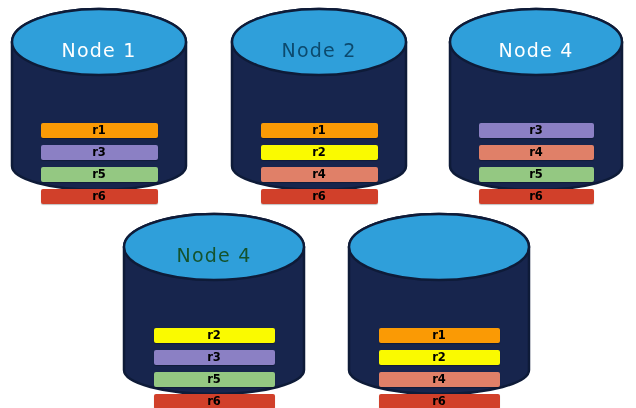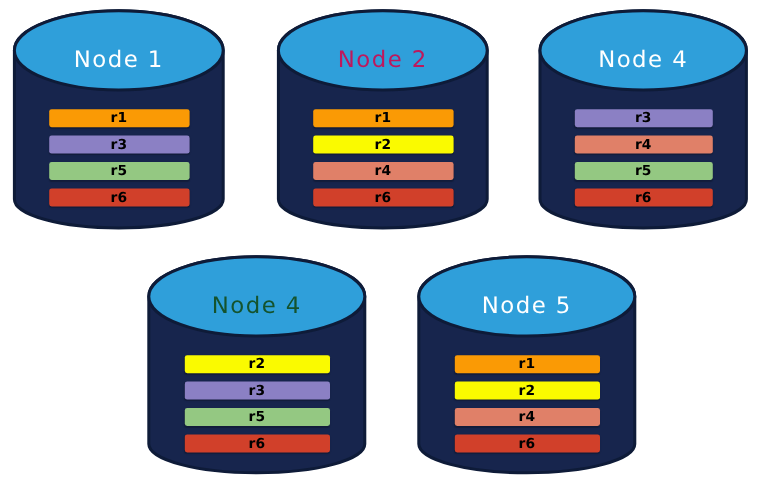--- a/index.html
+++ b/index.html
@@ -39,20 +39,21 @@
     font-size: 19px;
     font-weight: 400;
     letter-spacing: 1.2px;
     white-space: nowrap;
     pointer-events: none;
   }
   .replica-stack {
     position: absolute;
     left: 0;
     width: 100%;
+    margin-top: 32px;
   }
   .replica {
     position: relative;
     height: 15px;
     border-radius: 2px;
     margin: 0 auto 7px auto;
     box-shadow: 0 1px 1px rgba(0,0,0,0.25);
     display: flex;
     align-items: center;
     justify-content: center;
@@ -89,21 +90,21 @@
         <div class="replica" style="background: rgb(209, 64, 42); width: 117px;">
           <span class="replica-label" style="color: rgb(0, 0, 0);">r6</span>
         </div>
       </div>
     </div>
     <div class="node" style="left: 230px; top: 7px; width: 178px; height: 185px;">
       <svg class="cyl-svg" width="178" height="185" viewBox="0 0 178 185">
         <path d="M 2 35 L 2 159 A 87 24 0 0 0 176 159 L 176 35 A 87 33 0 0 0 2 35 Z" fill="#17254D" stroke="#0E1B38" stroke-width="2.5"></path>
         <ellipse cx="89" cy="35" rx="87" ry="33" fill="#2F9FDA" stroke="#0E1B38" stroke-width="2.5"></ellipse>
       </svg>
-      <div class="node-title" style="top: 32px; color: #be185d;">Node 2</div>
+      <div class="node-title" style="top: 32px; color: #0c4a6e;">Node 2</div>
       <div class="replica-stack" style="top: 84px;">
         <div class="replica" style="background: rgb(250, 154, 5); width: 117px;">
           <span class="replica-label" style="color: rgb(0, 0, 0);">r1</span>
         </div>
         <div class="replica" style="background: rgb(250, 250, 0); width: 117px;">
           <span class="replica-label" style="color: rgb(0, 0, 0);">r2</span>
         </div>
         <div class="replica" style="background: rgb(224, 128, 104); width: 117px;">
           <span class="replica-label" style="color: rgb(0, 0, 0);">r4</span>
         </div>
@@ -152,21 +153,20 @@
         <div class="replica" style="background: rgb(209, 64, 42); width: 121px;">
           <span class="replica-label" style="color: rgb(0, 0, 0);">r6</span>
         </div>
       </div>
     </div>
     <div class="node" style="left: 347px; top: 212px; width: 184px; height: 184px;">
       <svg class="cyl-svg" width="184" height="184" viewBox="0 0 184 184">
         <path d="M 2 35 L 2 158 A 90 24 0 0 0 182 158 L 182 35 A 90 33 0 0 0 2 35 Z" fill="#17254D" stroke="#0E1B38" stroke-width="2.5"></path>
         <ellipse cx="92" cy="35" rx="90" ry="33" fill="#2F9FDA" stroke="#0E1B38" stroke-width="2.5"></ellipse>
       </svg>
-      <div class="node-title" style="top: 32px; color: rgb(255, 255, 255);">Node 5</div>
       <div class="replica-stack" style="top: 84px;">
         <div class="replica" style="background: rgb(250, 154, 5); width: 121px;">
           <span class="replica-label" style="color: rgb(0, 0, 0);">r1</span>
         </div>
         <div class="replica" style="background: rgb(250, 250, 0); width: 121px;">
           <span class="replica-label" style="color: rgb(0, 0, 0);">r2</span>
         </div>
         <div class="replica" style="background: rgb(224, 128, 104); width: 121px;">
           <span class="replica-label" style="color: rgb(0, 0, 0);">r4</span>
         </div>

